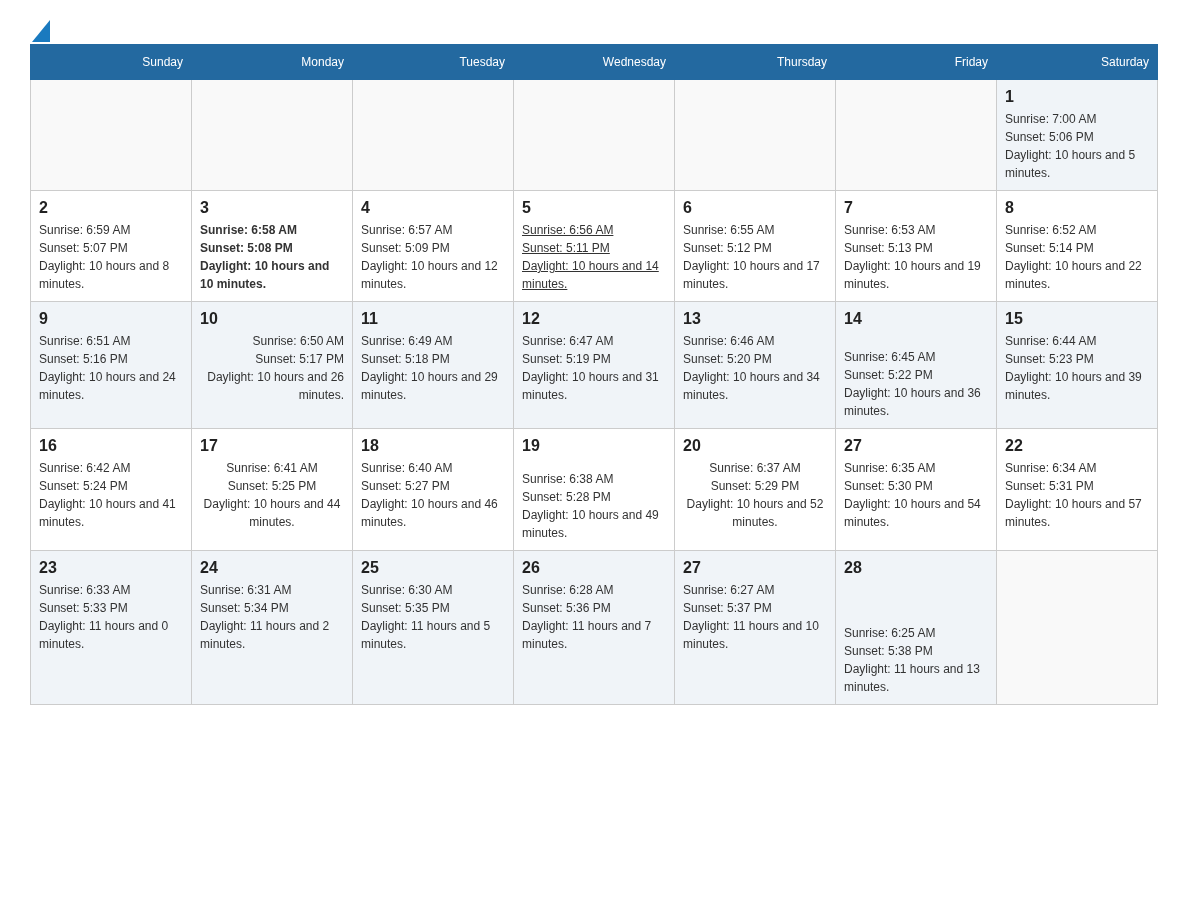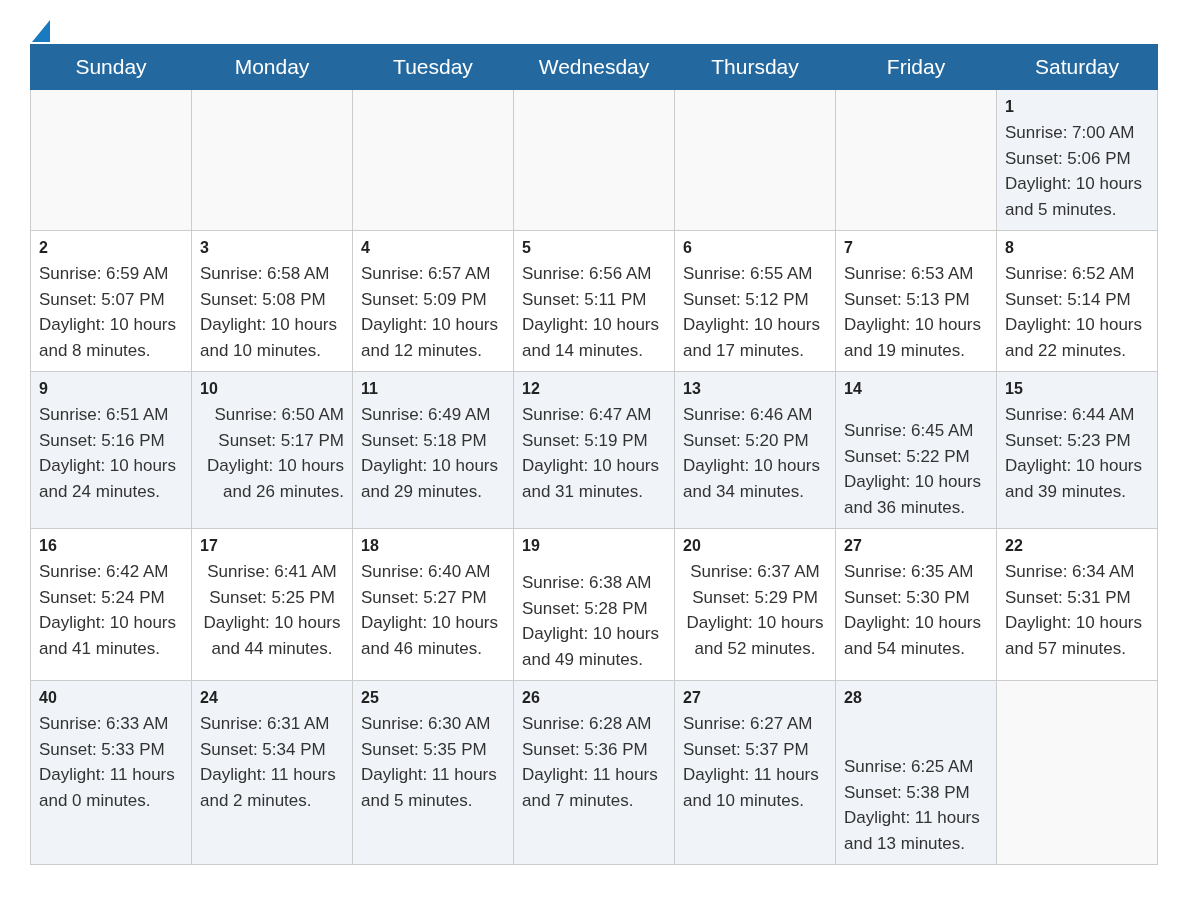--- a/index.html
+++ b/index.html
@@ -51,22 +51,22 @@
     }
     .calendar {
       width: 100%;
       border-collapse: collapse;
       margin-top: 10px;
     }
     .calendar th {
       background-color: #2369a0;
       color: #fff;
       padding: 10px 8px;
-      text-align: center;
-      font-size: 21px;
+      text-align: right;
+      font-size: 12px;
       font-weight: normal;
       border: 1px solid #2369a0;
     }
     .calendar td {
       vertical-align: top;
       padding: 8px;
       border: 1px solid #ccc;
       width: 14.28%;
       min-height: 100px;
       font-size: 13px;
@@ -80,21 +80,21 @@
       background-color: #fff;
     }
     .day-number {
       font-size: 16px;
       font-weight: bold;
       color: #222;
       display: block;
       margin-bottom: 4px;
     }
     .day-info {
-      font-size: 17px;
+      font-size: 12px;
       line-height: 1.5;
       color: #333;
     }
     .empty-cell {
       background: #f9f9f9 !important;
     }
     
     .row-odd td { background-color: #eef2f7; }
     .row-even td { background-color: #ffffff; }
   </style>
@@ -146,33 +146,33 @@
       </tr>
       <tr class="row-even">
         <td>
           <span class="day-number">2</span>
           <div class="day-info" style="white-space: pre-line;">Sunrise: 6:59 AM
 Sunset: 5:07 PM
 Daylight: 10 hours and 8 minutes.</div>
         </td>
         <td>
           <span class="day-number">3</span>
-          <div class="day-info" style="white-space: pre-line;">Sunrise: 6:58 AM
+          <div class="day-info" style="white-space: pre-line; font-weight: bold;">Sunrise: 6:58 AM
 Sunset: 5:08 PM
 Daylight: 10 hours and 10 minutes.</div>
         </td>
         <td>
           <span class="day-number">4</span>
           <div class="day-info" style="white-space: pre-line;">Sunrise: 6:57 AM
 Sunset: 5:09 PM
 Daylight: 10 hours and 12 minutes.</div>
         </td>
         <td>
           <span class="day-number">5</span>
-          <div class="day-info" style="white-space: pre-line;">Sunrise: 6:56 AM
+          <div class="day-info" style="white-space: pre-line; text-decoration: underline;">Sunrise: 6:56 AM
 Sunset: 5:11 PM
 Daylight: 10 hours and 14 minutes.</div>
         </td>
         <td>
           <span class="day-number">6</span>
           <div class="day-info" style="white-space: pre-line;">Sunrise: 6:55 AM
 Sunset: 5:12 PM
 Daylight: 10 hours and 17 minutes.</div>
         </td>
         <td>
@@ -271,21 +271,21 @@
         </td>
         <td>
           <span class="day-number">22</span>
           <div class="day-info" style="white-space: pre-line;">Sunrise: 6:34 AM
 Sunset: 5:31 PM
 Daylight: 10 hours and 57 minutes.</div>
         </td>
       </tr>
       <tr class="row-odd">
         <td>
-          <span class="day-number">40</span>
+          <span class="day-number">23</span>
           <div class="day-info" style="white-space: pre-line;">Sunrise: 6:33 AM
 Sunset: 5:33 PM
 Daylight: 11 hours and 0 minutes.</div>
         </td>
         <td>
           <span class="day-number">24</span>
           <div class="day-info" style="white-space: pre-line;">Sunrise: 6:31 AM
 Sunset: 5:34 PM
 Daylight: 11 hours and 2 minutes.</div>
         </td>

